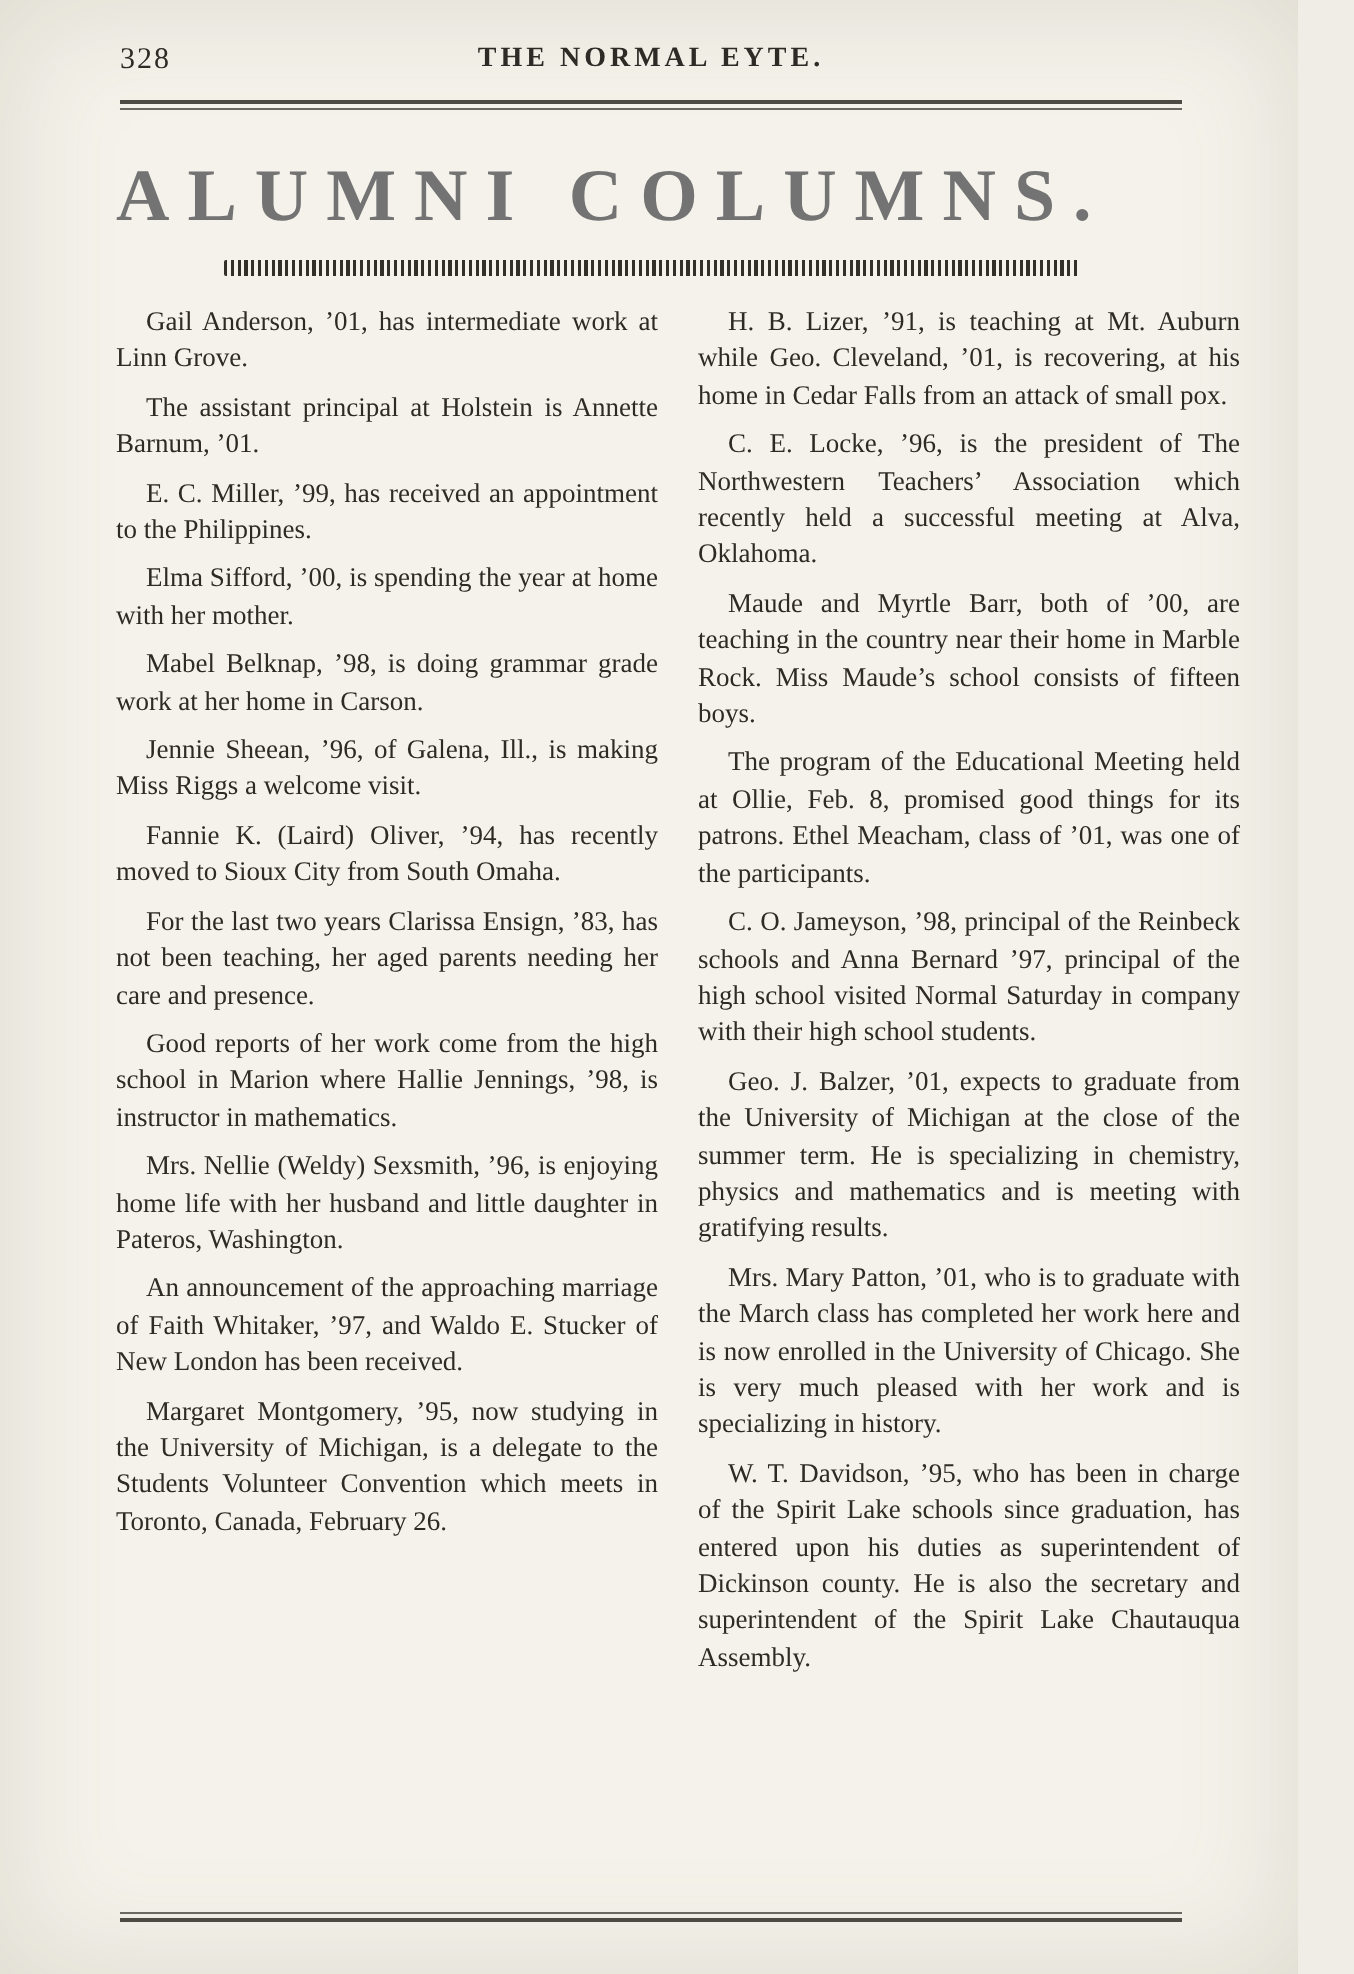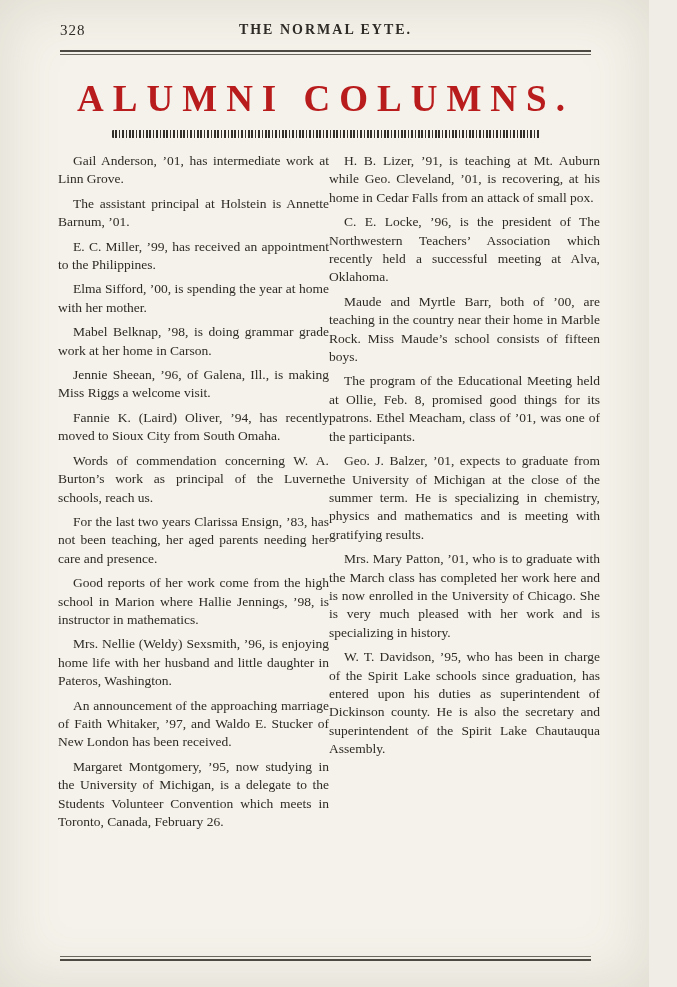--- a/index.html
+++ b/index.html
@@ -28,37 +28,38 @@
     position:absolute;left:0;right:0;top:0;
     text-align:center;
     font-size:14px;font-weight:bold;letter-spacing:2px;
   }
   .rule{margin:0 2px;}
   .rule-thick{border-top:2.5px solid #4d4a43;margin-top:6px;}
   .rule-thin{border-top:1px solid #6b675e;margin-top:2px;}
   
   .heading{
     margin:22px 0 10px 0;
-    text-align:center;
+    text-align:left;
     font-size:37px;
     font-weight:bold;
     letter-spacing:9px;
-    color:#b91c1c;
+    color:#737373;
     font-family:"Liberation Serif","DejaVu Serif",serif;
   }
   
   .tick-divider{
     width:428px;height:8px;
     margin:2px auto 14px auto;
     background:repeating-linear-gradient(90deg,#33302b 0 1.6px,transparent 1.6px 3.4px);
     border-radius:1px;
   }
   
   .columns{
     display:flex;
+    gap:20px;
     margin-top:10px;
   }
   .col{
     width:271px;
     flex:0 0 271px;
     text-align:justify;
     font-size:13.5px;
     line-height:18.4px;
   }
   .para{
@@ -90,32 +91,32 @@
 
   <div class="columns">
     <div class="col" id="col-left">
         <p class="para">Gail Anderson, ’01, has intermediate work at Linn Grove.</p>
         <p class="para">The assistant principal at Holstein is Annette Barnum, ’01.</p>
         <p class="para">E. C. Miller, ’99, has received an appointment to the Philippines.</p>
         <p class="para">Elma Sifford, ’00, is spending the year at home with her mother.</p>
         <p class="para">Mabel Belknap, ’98, is doing grammar grade work at her home in Carson.</p>
         <p class="para">Jennie Sheean, ’96, of Galena, Ill., is making Miss Riggs a welcome visit.</p>
         <p class="para">Fannie K. (Laird) Oliver, ’94, has recently moved to Sioux City from South Omaha.</p>
-        <p class="para">Words of commendation concerning W. A. Burton’s work as principal of the Luverne schools, reach us.</p>
         <p class="para">For the last two years Clarissa Ensign, ’83, has not been teaching, her aged parents needing her care and presence.</p>
         <p class="para">Good reports of her work come from the high school in Marion where Hallie Jennings, ’98, is instructor in mathematics.</p>
         <p class="para">Mrs. Nellie (Weldy) Sexsmith, ’96, is enjoying home life with her husband and little daughter in Pateros, Washington.</p>
         <p class="para">An announcement of the approaching marriage of Faith Whitaker, ’97, and Waldo E. Stucker of New London has been received.</p>
         <p class="para">Margaret Montgomery, ’95, now studying in the University of Michigan, is a delegate to the Students Volunteer Convention which meets in Toronto, Canada, February 26.</p>
       </div>
     <div class="col" id="col-right">
         <p class="para">H. B. Lizer, ’91, is teaching at Mt. Auburn while Geo. Cleveland, ’01, is recovering, at his home in Cedar Falls from an attack of small pox.</p>
         <p class="para">C. E. Locke, ’96, is the president of The Northwestern Teachers’ Association which recently held a successful meeting at Alva, Oklahoma.</p>
         <p class="para">Maude and Myrtle Barr, both of ’00, are teaching in the country near their home in Marble Rock.  Miss Maude’s school consists of fifteen boys.</p>
         <p class="para">The program of the Educational Meeting held at Ollie, Feb. 8, promised good things for its patrons.  Ethel Meacham, class of ’01, was one of the participants.</p>
+        <p class="para">C. O. Jameyson, ’98, principal of the Reinbeck schools and Anna Bernard ’97, principal of the high school visited Normal Saturday in company with their high school students.</p>
         <p class="para">Geo. J. Balzer, ’01, expects to graduate from the University of Michigan at the close of the summer term.  He is specializing in chemistry, physics and mathematics and is meeting with gratifying results.</p>
         <p class="para">Mrs. Mary Patton, ’01, who is to graduate with the March class has completed her work here and is now enrolled in the University of Chicago.  She is very much pleased with her work and is specializing in history.</p>
         <p class="para">W. T. Davidson, ’95, who has been in charge of the Spirit Lake schools since graduation, has entered upon his duties as superintendent of Dickinson county.  He is also the secretary and superintendent of the Spirit Lake Chautauqua Assembly.</p>
       </div>
   </div>
 
   <div class="bottom-rules">
     <div class="rule rule-thin"></div>
     <div class="rule rule-thick"></div>
   </div>

